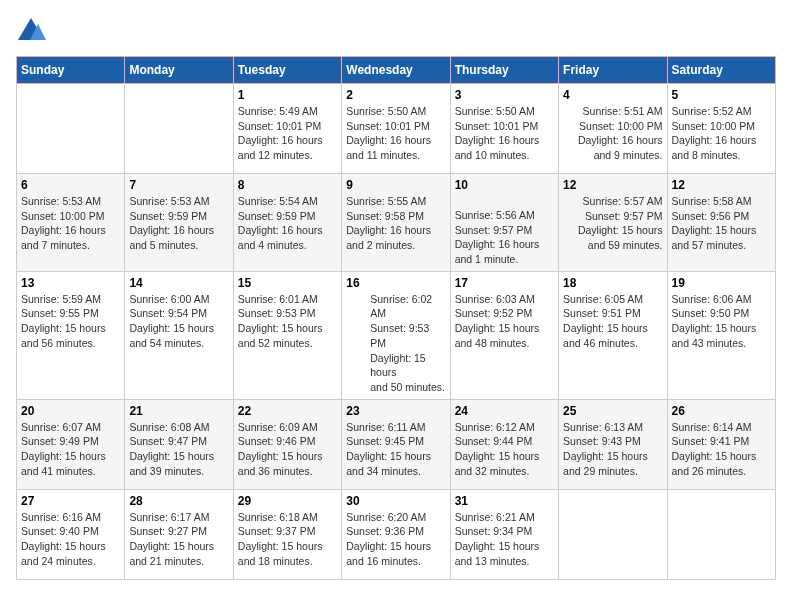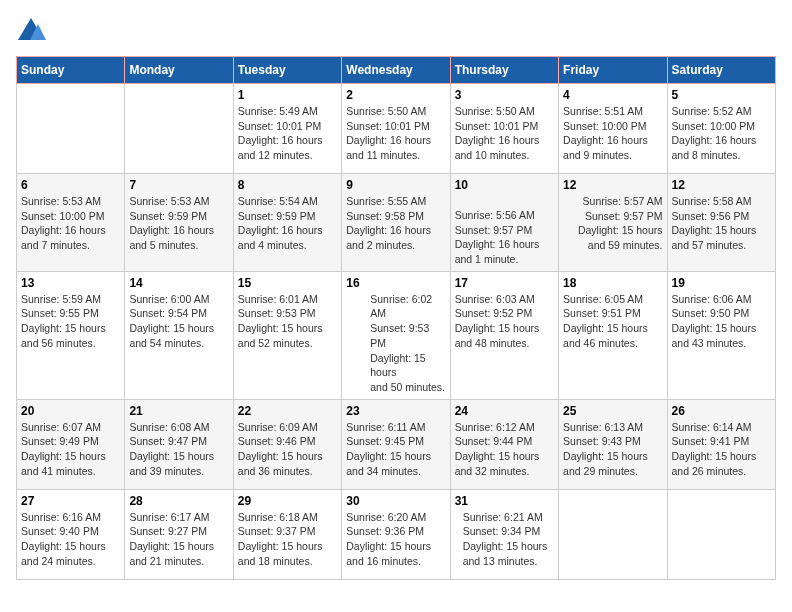--- a/index.html
+++ b/index.html
@@ -136,21 +136,21 @@
         </td>
         <td>
           <span class="day-num">3</span>
           <div class="day-info" style="white-space: pre-line;">Sunrise: 5:50 AM
 Sunset: 10:01 PM
 Daylight: 16 hours
 and 10 minutes.</div>
         </td>
         <td>
           <span class="day-num">4</span>
-          <div class="day-info" style="white-space: pre-line;">Sunrise: 5:51 AM
+          <div class="day-info" style="white-space: pre-line; text-align: right;">Sunrise: 5:51 AM
 Sunset: 10:00 PM
 Daylight: 16 hours
 and 9 minutes.</div>
         </td>
         <td>
           <span class="day-num">5</span>
           <div class="day-info" style="white-space: pre-line;">Sunrise: 5:52 AM
 Sunset: 10:00 PM
 Daylight: 16 hours
 and 8 minutes.</div>
@@ -333,21 +333,21 @@
         </td>
         <td>
           <span class="day-num">30</span>
           <div class="day-info" style="white-space: pre-line;">Sunrise: 6:20 AM
 Sunset: 9:36 PM
 Daylight: 15 hours
 and 16 minutes.</div>
         </td>
         <td>
           <span class="day-num">31</span>
-          <div class="day-info" style="white-space: pre-line; margin-left: 8px;">Sunrise: 6:21 AM
+          <div class="day-info" style="white-space: pre-line;">Sunrise: 6:21 AM
 Sunset: 9:34 PM
 Daylight: 15 hours
 and 13 minutes.</div>
         </td>
         <td></td>
         <td></td>
       </tr>
     </tbody>
 </table>
 

